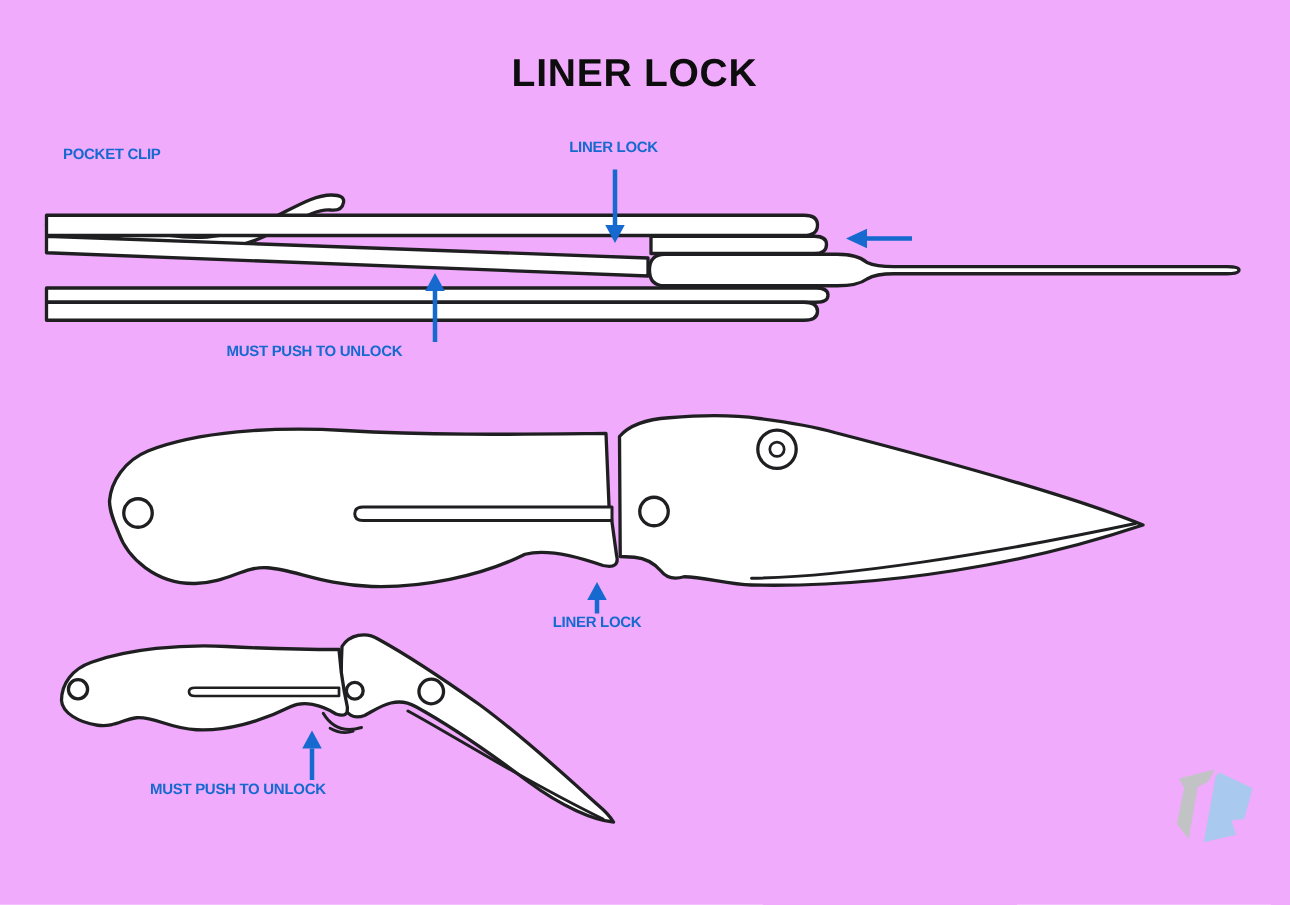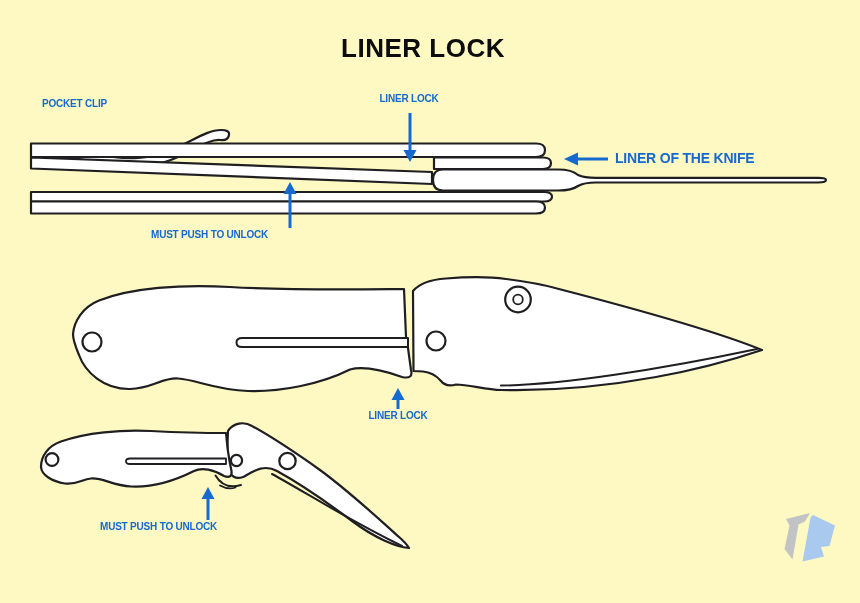--- a/index.html
+++ b/index.html
@@ -1,19 +1,19 @@
 <!DOCTYPE html>
 <html><head>
 <meta charset="utf-8">
 <style>
   html,body{margin:0;padding:0;}
   #stage{
     position:relative;
     width:860px;height:603px;
-    background:#fef9c3;
+    background:#f0abfc;
     overflow:hidden;
     font-family:"Liberation Sans", sans-serif;
   }
   .title{
     position:absolute;
     top:33px;left:423px;
     transform:translateX(-50%);
     font-size:26px;font-weight:bold;
     letter-spacing:0.5px;
     color:#0d0d0d;
@@ -103,21 +103,20 @@
     <g>
       <path fill="#c2c3c5" d="M 786,519 L 810,513 L 805,521.5 L 798.5,524.5 L 792.5,559.5 L 784.5,549 L 789.5,525.5 Z"></path>
       <path fill="#a9c9ef" d="M 813,515 L 835,525.5 L 829.5,546 L 821,547 L 824,556.5 L 802.5,561.5 L 810.5,517.5 Z"></path>
     </g>
   </svg>
 
   <div class="lbl" style="left:42px;top:98px;">POCKET CLIP</div>
 
   <div class="lbl center" style="left:409px;top:93px;">LINER LOCK</div>
 
-  <div class="lbl small" style="left:615px;top:150px;">LINER OF THE KNIFE</div>
 
   <div class="lbl" style="left:151px;top:229px;">MUST PUSH TO UNLOCK</div>
 
   <div class="lbl center" style="left:398px;top:410px;">LINER LOCK</div>
 
   <div class="lbl" style="left:100px;top:521px;">MUST PUSH TO UNLOCK</div>
 
 </div>
 
 </body></html>

